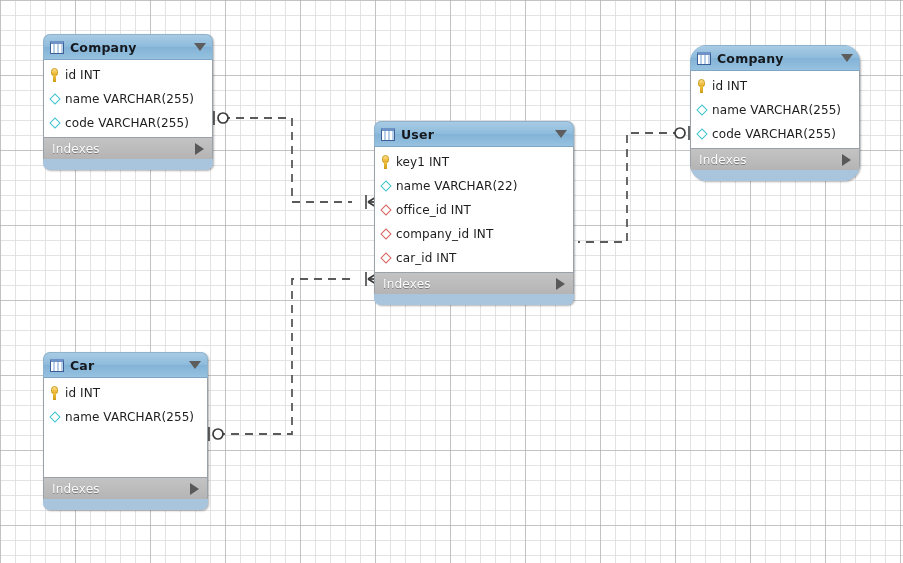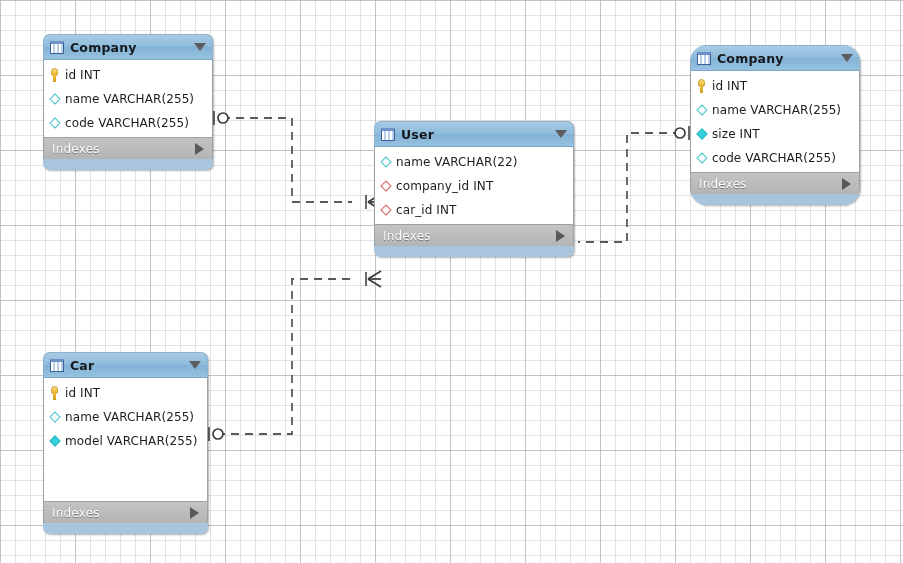--- a/index.html
+++ b/index.html
@@ -259,24 +259,34 @@
         <div class="tbl-foot"></div>
       </div>
       <div class="table-box" style="left: 374px; top: 121px; width: 200px;">
         <div class="tbl-header">
           <span class="tbl-icon"></span>
           <span class="tbl-title">User</span>
           <span class="tbl-caret"></span>
         </div>
         <div class="tbl-cols">
           <div class="col-row">
+            <span class="ico-key"></span>
+            <span class="col-name">key1 INT</span>
+          </div>
+          <div class="col-row">
             <span class="ico-dia">
               <i></i>
             </span>
             <span class="col-name">name VARCHAR(22)</span>
+          </div>
+          <div class="col-row">
+            <span class="ico-dia fk">
+              <i></i>
+            </span>
+            <span class="col-name">office_id INT</span>
           </div>
           <div class="col-row">
             <span class="ico-dia fk">
               <i></i>
             </span>
             <span class="col-name">company_id INT</span>
           </div>
           <div class="col-row">
             <span class="ico-dia fk">
               <i></i>
@@ -301,26 +311,20 @@
             <span class="ico-key"></span>
             <span class="col-name">id INT</span>
           </div>
           <div class="col-row">
             <span class="ico-dia">
               <i></i>
             </span>
             <span class="col-name">name VARCHAR(255)</span>
           </div>
           <div class="col-row">
-            <span class="ico-dia filled">
-              <i></i>
-            </span>
-            <span class="col-name">size INT</span>
-          </div>
-          <div class="col-row">
             <span class="ico-dia">
               <i></i>
             </span>
             <span class="col-name">code VARCHAR(255)</span>
           </div>
         </div>
         <div class="tbl-index">
           <span class="idx-label">Indexes</span>
           <span class="idx-caret"></span>
         </div>
@@ -336,26 +340,20 @@
           <div class="col-row">
             <span class="ico-key"></span>
             <span class="col-name">id INT</span>
           </div>
           <div class="col-row">
             <span class="ico-dia">
               <i></i>
             </span>
             <span class="col-name">name VARCHAR(255)</span>
           </div>
-          <div class="col-row">
-            <span class="ico-dia filled">
-              <i></i>
-            </span>
-            <span class="col-name">model VARCHAR(255)</span>
-          </div>
           <div class="col-row" style="height: 46px;"></div>
         </div>
         <div class="tbl-index">
           <span class="idx-label">Indexes</span>
           <span class="idx-caret"></span>
         </div>
         <div class="tbl-foot"></div>
       </div>
     </div>
 </div>

